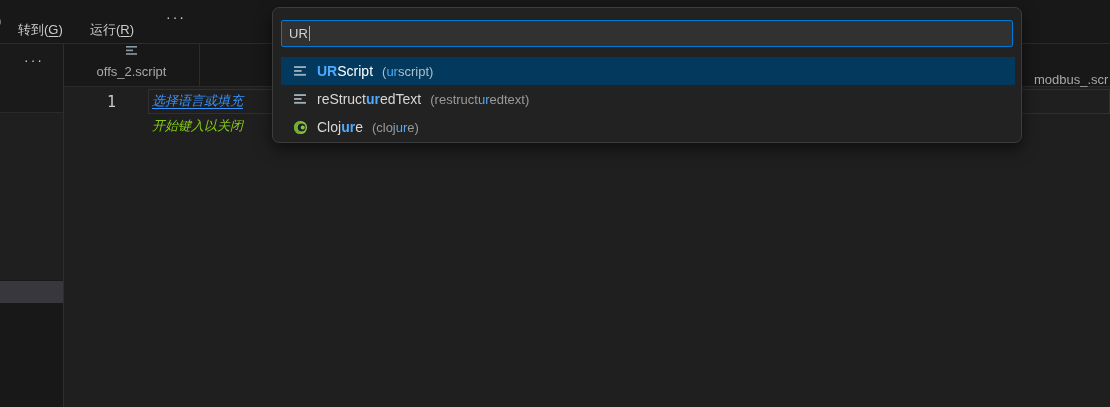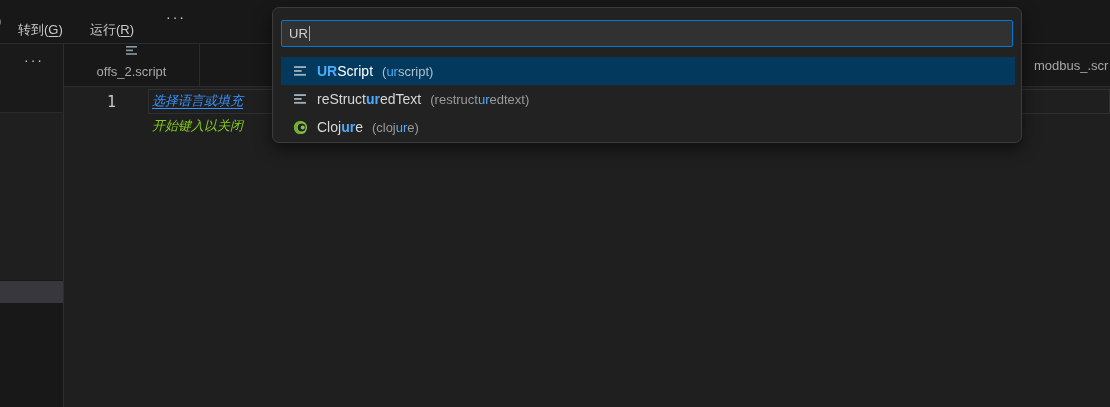--- a/index.html
+++ b/index.html
@@ -24,21 +24,21 @@
   .strip-border{ position:absolute; left:63px; top:44px; width:1px; height:363px; background:#2e2e2e; }
   .strip-more  { position:absolute; left:24px; top:8px; color:#c5c5c5; letter-spacing:2px; font-size:14px; }
 
   
   .tabbar { position:absolute; left:64px; top:44px; width:1046px; height:43px;
             background:#181818; border-bottom:1px solid #2b2b2b; }
   .tab { position:absolute; top:0; height:43px; display:flex; align-items:center; gap:7px;
          color:#a8a8a8; font-size:13px; padding:0 12px; }
   .tab-1 { left:0;  width:136px; border-right:1px solid #2b2b2b;flex-direction:column; }
   .tab-2 { left:137px; width:140px; }
-  .tab-3 { left:958px; width:89px; overflow:hidden; white-space:nowrap; }
+  .tab-3 { left:958px; width:89px; overflow:hidden; white-space:nowrap;align-items:flex-end; }
   .lines-icon svg { display:block; }
 
   
   .editor { position:absolute; left:64px; top:88px; width:1046px; height:319px; background:#1f1f1f; }
   .current-line { position:absolute; left:84px; top:1px; right:0; height:25px; border:1px solid #303030; }
   .line-number { position:absolute; left:30px; top:5px; width:22px; text-align:right;
                  color:#c8c8c8; font-size:15px; font-family:"DejaVu Sans Mono","Liberation Mono",monospace; }
   .hint-line { position:absolute; left:88px; white-space:nowrap; font-size:13px; font-style:italic; }
   .hint-1 { top:4px;  color:#3794ff; text-decoration:underline; text-underline-offset:3px; }
   .hint-2 { top:29px; color:#84cc16; }

